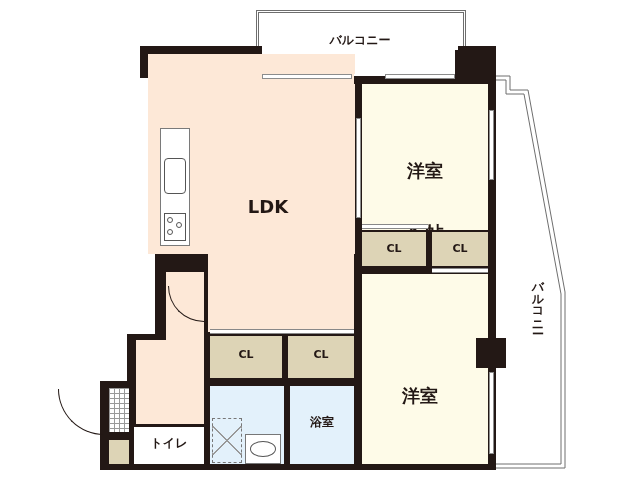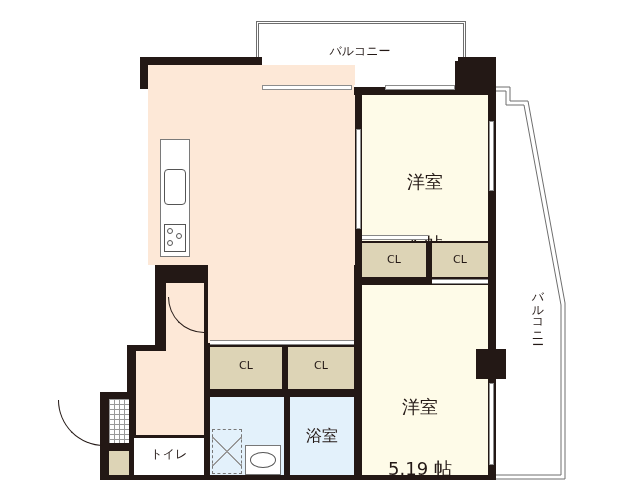--- a/index.html
+++ b/index.html
@@ -12,21 +12,21 @@
   .wet{background:#e3f1fb;}
   .white{background:#ffffff;}
   .label{position:absolute;color:#231815;text-align:center;line-height:1.15;white-space:pre;}
   .win{background:#ffffff;border:1px solid #8c8c8c;}
   .balc{border:3px double #6e6e6e;background:#fff;}
   .door-arc{border:1px solid #231815;background:transparent;}
 </style>
 </head>
 <body>
 
-<div class="abs" style="left:0;top:11px;width:640px;height:376px;">
+<div class="abs" style="left:0;top:0;width:640px;height:376px;font-weight:bold;">
 
   <div class="abs balc" style="left:256px;top:10px;width:210px;height:66px;border-bottom:none;"></div>
   <div class="label" style="left:310px;top:34px;width:100px;font-size:12px;">バルコニー</div>
 
   <svg class="abs" style="left:480px;top:70px;" width="100" height="410">
     <polyline points="8,6 30,6 30,20 48,20 85,222 85,398 8,398" fill="none" stroke="#6e6e6e" stroke-width="1"></polyline>
     <polyline points="8,10 26,10 26,24 44,24 81,224 81,394 8,394" fill="none" stroke="#6e6e6e" stroke-width="1"></polyline>
   </svg>
   <div class="label" style="left:520px;top:272px;width:24px;font-size:12px;writing-mode:vertical-rl;">バルコニー</div>
 
@@ -46,20 +46,21 @@
   <div class="abs ldk" style="left:165px;top:84px;width:190px;height:170px;"></div>
 
   <div class="abs white" style="left:160px;top:128px;width:30px;height:118px;border:1px solid #7a7a7a;"></div>
   <div class="abs" style="left:164px;top:158px;width:22px;height:36px;border:1px solid #555;border-radius:4px;"></div>
   <div class="abs" style="left:164px;top:213px;width:22px;height:28px;border:1px solid #555;"></div>
   <div class="abs" style="left:167px;top:217px;width:6px;height:6px;border:1px solid #555;border-radius:50%;"></div>
   <div class="abs" style="left:176px;top:222px;width:6px;height:6px;border:1px solid #555;border-radius:50%;"></div>
   <div class="abs" style="left:167px;top:229px;width:6px;height:6px;border:1px solid #555;border-radius:50%;"></div>
 
   <div class="label" style="left:218px;top:156px;width:100px;font-size:18px;">
+    <div>LDK</div>
   </div>
 
   <div class="abs win" style="left:262px;top:74px;width:90px;height:5px;"></div>
   <div class="abs win" style="left:385px;top:74px;width:70px;height:5px;"></div>
 
   <div class="abs ldk" style="left:166px;top:272px;width:38px;height:70px;"></div>
   <div class="abs ldk" style="left:136px;top:340px;width:68px;height:48px;"></div>
   <div class="abs door-arc" style="left:168px;top:286px;width:36px;height:36px;border-radius:0 0 0 100%;border-top:none;border-right:none;"></div>
   <div class="abs door-arc" style="left:137px;top:392px;width:30px;height:30px;border-radius:0 100% 0 0;border-left:none;border-bottom:none;"></div>
   <div class="abs ldk" style="left:136px;top:388px;width:68px;height:36px;"></div>
@@ -75,38 +76,37 @@
   <div class="label" style="left:210px;top:349px;width:72px;font-size:11px;">CL</div>
   <div class="abs cl" style="left:288px;top:336px;width:66px;height:42px;"></div>
   <div class="label" style="left:288px;top:349px;width:66px;font-size:11px;">CL</div>
   <div class="abs white" style="left:210px;top:329px;width:144px;height:5px;border-top:1px solid #888;border-bottom:1px solid #888;"></div>
 
   <div class="abs wet" style="left:210px;top:386px;width:74px;height:78px;"></div>
   <div class="abs" style="left:212px;top:418px;width:30px;height:45px;border:1px dashed #777;background:linear-gradient(45deg,transparent 48%,#999 49%,#999 51%,transparent 52%),linear-gradient(-45deg,transparent 48%,#999 49%,#999 51%,transparent 52%);"></div>
   <div class="abs white" style="left:245px;top:434px;width:36px;height:30px;border:1px solid #777;"></div>
   <div class="abs" style="left:250px;top:441px;width:26px;height:16px;border:1px solid #555;border-radius:50%;"></div>
   <div class="abs wet" style="left:290px;top:386px;width:64px;height:78px;"></div>
-  <div class="label" style="left:290px;top:416px;width:64px;font-size:16px;">浴室</div>
+  <div class="label" style="left:290px;top:416px;width:64px;font-size:12px;">浴室</div>
 
   <div class="abs room" style="left:362px;top:84px;width:126px;height:146px;"></div>
   <div class="label" style="left:375px;top:120px;width:100px;font-size:18px;">
     <div>洋室</div>
     <div>4 帖</div>
   </div>
   <div class="abs white" style="left:362px;top:224px;width:66px;height:5px;border-top:1px solid #888;border-bottom:1px solid #888;"></div>
   <div class="abs cl" style="left:362px;top:232px;width:64px;height:34px;"></div>
   <div class="label" style="left:362px;top:243px;width:64px;font-size:11px;">CL</div>
   <div class="abs cl" style="left:432px;top:232px;width:56px;height:34px;"></div>
   <div class="label" style="left:432px;top:243px;width:56px;font-size:11px;">CL</div>
   <div class="abs white" style="left:432px;top:268px;width:56px;height:5px;border-top:1px solid #888;border-bottom:1px solid #888;"></div>
 
   <div class="abs room" style="left:362px;top:274px;width:126px;height:190px;"></div>
   <div class="label" style="left:370px;top:345px;width:100px;font-size:18px;">
     <div>洋室</div>
-    <div>5.19 帖</div>
   </div>
 
   <div class="abs win" style="left:489px;top:110px;width:5px;height:70px;"></div>
   <div class="abs win" style="left:489px;top:372px;width:5px;height:82px;"></div>
   <div class="abs wall" style="left:476px;top:338px;width:30px;height:30px;"></div>
   <div class="abs wall" style="left:455px;top:50px;width:28px;height:30px;"></div>
 
   <div class="abs win" style="left:356px;top:118px;width:5px;height:100px;"></div>
 </div>
 

